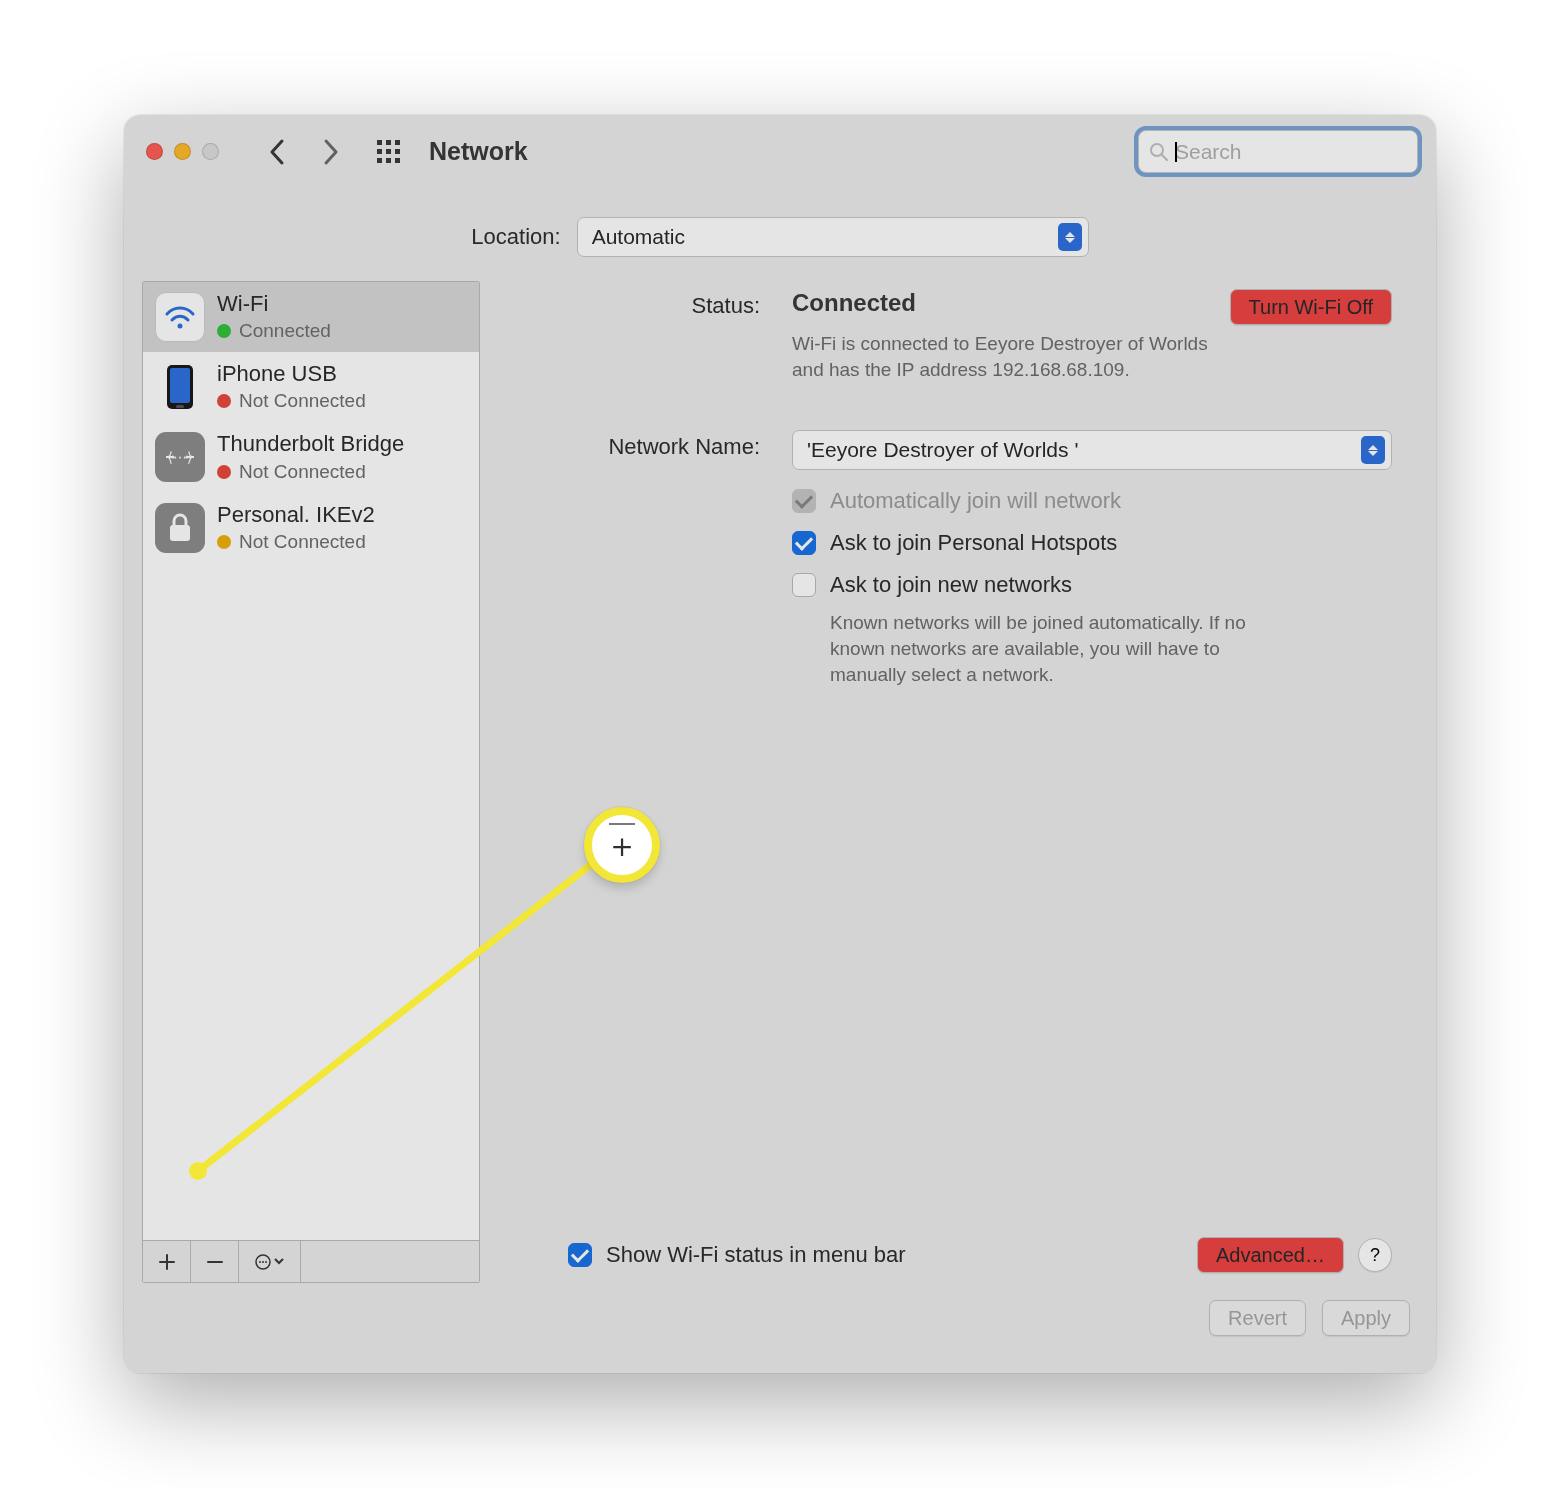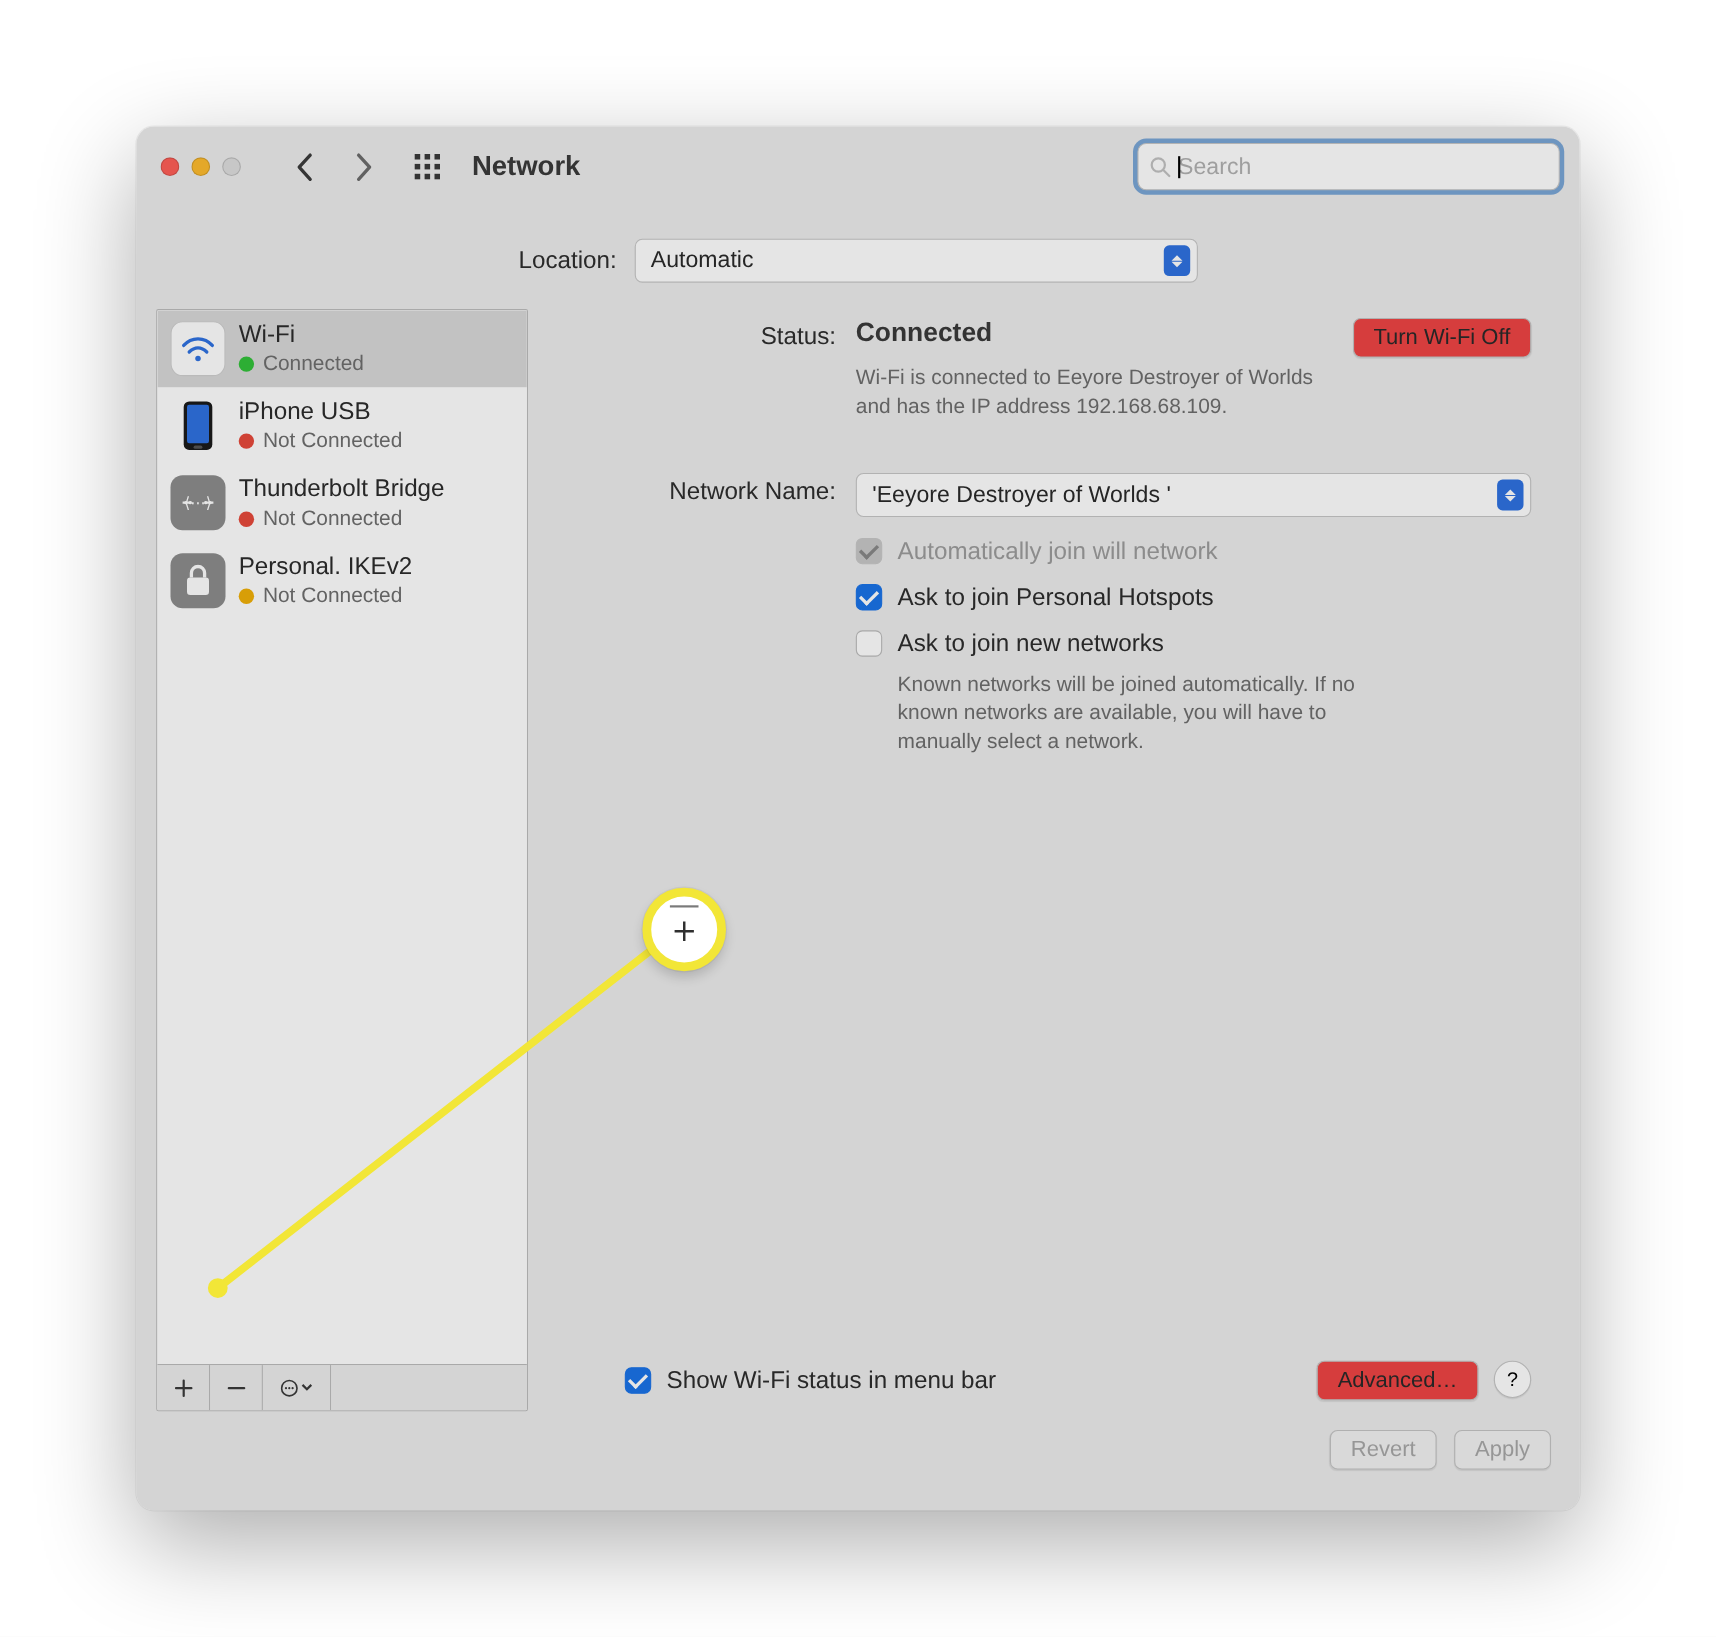--- a/index.html
+++ b/index.html
@@ -54,21 +54,21 @@
   .tl.g{background:#dedede;}
   .navbtn {
     width:44px; height:40px; display:flex; align-items:center; justify-content:center;
     color:#6d6d6d;
   }
   .navbtn.enabled{color:#3b3b3b;}
   .gridbtn{ width:40px; height:40px; display:flex; align-items:center; justify-content:center; color:#3a3a3a; margin-left:6px; margin-right:10px;}
   .title { font-size:25px; font-weight:600; color:#3a3a3a; }
   .spacer{flex:1;}
   .search {
-    width: 384px;
+    width: 280px;
     height: 43px;
     background:#fff;
     border-radius:8px;
     display:flex;
     align-items:center;
     padding:0 10px;
     gap:6px;
     position:relative;
     border: 1px solid #c8c8c8;
     box-shadow: 0 0 0 4px #7aa6d6;
@@ -177,21 +177,21 @@
 
   .main{
     flex:1;
     background:#ececec;
     padding: 8px 26px 0 26px;
     position:relative;
     display:flex;
     flex-direction:column;
     border-radius:2px;
   }
-  .row{ display:flex; align-items:flex-start; gap:18px; margin-bottom:10px;}
+  .row{ display:flex; align-items:flex-start; gap:32px; margin-bottom:10px;}
   .rlabel{ width:236px; text-align:right; font-size:22px; color:#2e2e2e; padding-top:4px;}
   .rbody{ flex:1; font-size:21px; color:#3a3a3a;}
   .pill{
     height:36px;
     background:#ef4444;
     border:1px solid #c4c4c4;
     border-radius:7px;
     padding:0 18px;
     font-size:20px;
     display:inline-flex;
@@ -220,20 +220,21 @@
     border:solid #fff; border-width:0 3px 3px 0;
     transform: rotate(45deg) translate(-1px,-1px);
   }
   .checkbox.disabled{ background:#f1f1f1;}
   .checkbox.disabled.on{ background:#c8c8c8;border-color:#c8c8c8;}
   .checkbox.disabled.on::after{border-color:#888;}
 
   .mainfoot{
     margin-top:auto;
     display:flex;
+    align-items:center;
     padding: 0 0 10px 0;
     gap:14px;
   }
   .helpb{
     width:34px;height:34px;border-radius:50%;
     background:#fff;border:1px solid #c7c7c7;
     display:flex;align-items:center;justify-content:center;
     font-size:18px;
     box-shadow:0 1px 1px rgba(0,0,0,0.08);
   }

